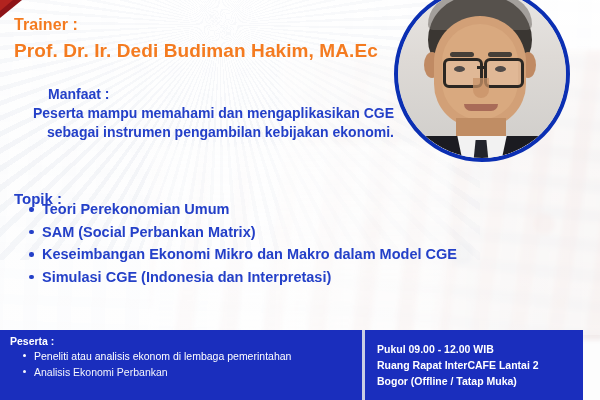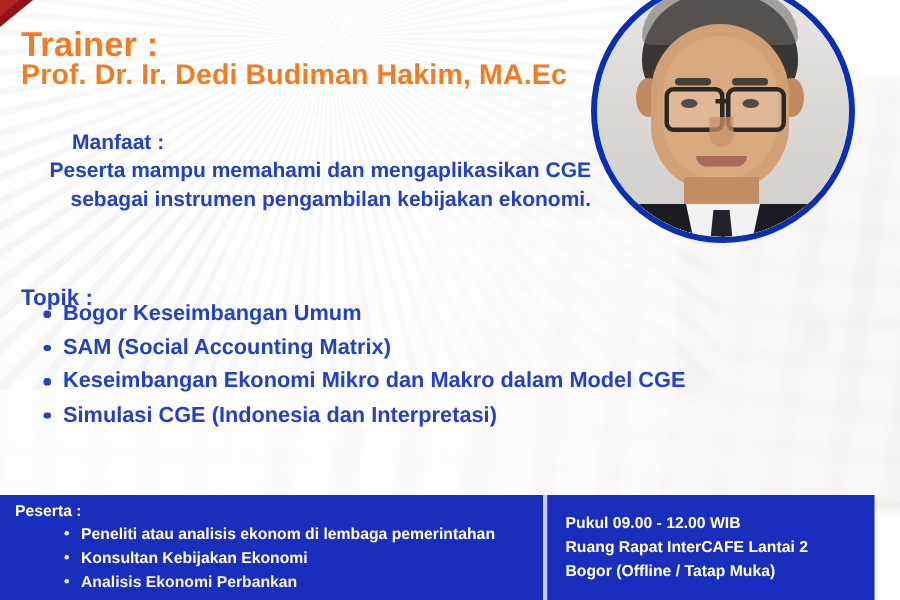--- a/index.html
+++ b/index.html
@@ -100,21 +100,21 @@
   .p-shirt{position:absolute;left:24px;top:146px;width:120px;height:40px;background:#f2f2f2;border-radius:14px 14px 0 0;}
   .p-suit-l{position:absolute;left:6px;top:146px;width:58px;height:44px;background:#1b1b21;transform:skewX(12deg);}
   .p-suit-r{position:absolute;left:104px;top:146px;width:60px;height:44px;background:#1b1b21;transform:skewX(-12deg);}
   .p-tie{position:absolute;left:74px;top:150px;width:18px;height:36px;background:#22242c;clip-path:polygon(20% 0,80% 0,100% 100%,0 100%);}
 
   
   .content{position:absolute;left:0;top:0;width:600px;height:330px;}
   .lbl-orange{
     position:absolute;color:#f47b20;font-weight:bold;letter-spacing:.1px;
   }
-  .t-trainer{left:14px;top:16px;font-size:23px;}
+  .t-trainer{left:14px;top:16px;font-size:16px;}
   .t-name{left:14px;top:40px;font-size:19px;}
 
   .blue{color:#2440c8;font-weight:bold;}
   .t-manfaat{position:absolute;left:14px;top:86px;font-size:14px;padding-left:34px;}
   .t-manfaat-body{position:absolute;left:14px;top:104px;font-size:14px;line-height:19px;width:380px;text-align:right;}
   .t-topik{position:absolute;left:14px;top:190px;font-size:15px;}
 
   ul.topics{position:absolute;left:22px;top:198px;margin:0;padding:0 0 0 20px;list-style:none;}
   ul.topics li{
     color:#2440c8;font-weight:bold;font-size:14.5px;line-height:22.5px;position:relative;white-space:nowrap;
@@ -125,21 +125,21 @@
 
   
   .panels{position:absolute;left:0;top:330px;width:600px;height:70px;}
   .panel{position:absolute;top:0;height:70px;background:#1a2ebd;color:#ffffff;overflow:hidden;}
   .panel-left{left:0;width:410px;}
   .panel-right{left:365px;width:218px;}
   .divider{position:absolute;left:362px;top:0;width:3px;height:70px;background:#c9cde4;}
   .p-head{position:absolute;left:10px;top:5px;font-size:10.5px;font-weight:bold;color:#fff;}
   ul.peserta{position:absolute;left:18px;top:18px;margin:0;padding:0 0 0 16px;list-style:none;}
   ul.peserta li{
-    font-size:10.5px;line-height:16px;font-weight:bold;color:#ffffff;position:relative;white-space:nowrap;margin-left:20px;
+    font-size:10.5px;line-height:16px;font-weight:normal;color:#ffffff;position:relative;white-space:nowrap;
   }
   ul.peserta li:before{
     content:"";position:absolute;left:-11px;top:6px;width:3px;height:3px;border-radius:50%;background:#ffffff;
   }
   ul.peserta li.clipped{opacity:.95;}
   .venue{position:absolute;left:12px;top:11px;font-size:10.5px;line-height:16px;font-weight:bold;color:#ffffff;white-space:nowrap;}
 </style>
 </head>
 <body>
 
@@ -184,33 +184,32 @@
   <div class="content">
     <div class="lbl-orange t-trainer">Trainer :</div>
     <div class="lbl-orange t-name">Prof. Dr. Ir. Dedi Budiman Hakim, MA.Ec</div>
 
     <div class="blue t-manfaat">Manfaat :</div>
     <div class="blue t-manfaat-body">Peserta mampu memahami dan mengaplikasikan CGE sebagai instrumen pengambilan kebijakan ekonomi.</div>
 
     <div class="blue t-topik">Topik :</div>
 
     <ul class="topics">
-      <li>Bogor Keseimbangan Umum</li>
-      <li>SAM (Social Accounting Matrix)</li>
+      <li>Teori Perekonomian Umum</li>
+      <li>SAM (Social Perbankan Matrix)</li>
       <li>Keseimbangan Ekonomi Mikro dan Makro dalam Model CGE</li>
       <li>Simulasi CGE (Indonesia dan Interpretasi)</li>
     </ul>
   </div>
 
   <div class="panels">
     <div class="panel panel-left">
       <div class="p-head">Peserta :</div>
       <ul class="peserta">
         <li>Peneliti atau analisis ekonom di lembaga pemerintahan</li>
-        <li>Konsultan Kebijakan Ekonomi</li>
         <li class="clipped">Analisis Ekonomi Perbankan</li>
       </ul>
     </div>
     <div class="divider"></div>
     <div class="panel panel-right">
       <div class="venue">
         <div>Pukul 09.00 - 12.00 WIB</div>
         <div>Ruang Rapat InterCAFE Lantai 2</div>
         <div>Bogor (Offline / Tatap Muka)</div>
       </div>

